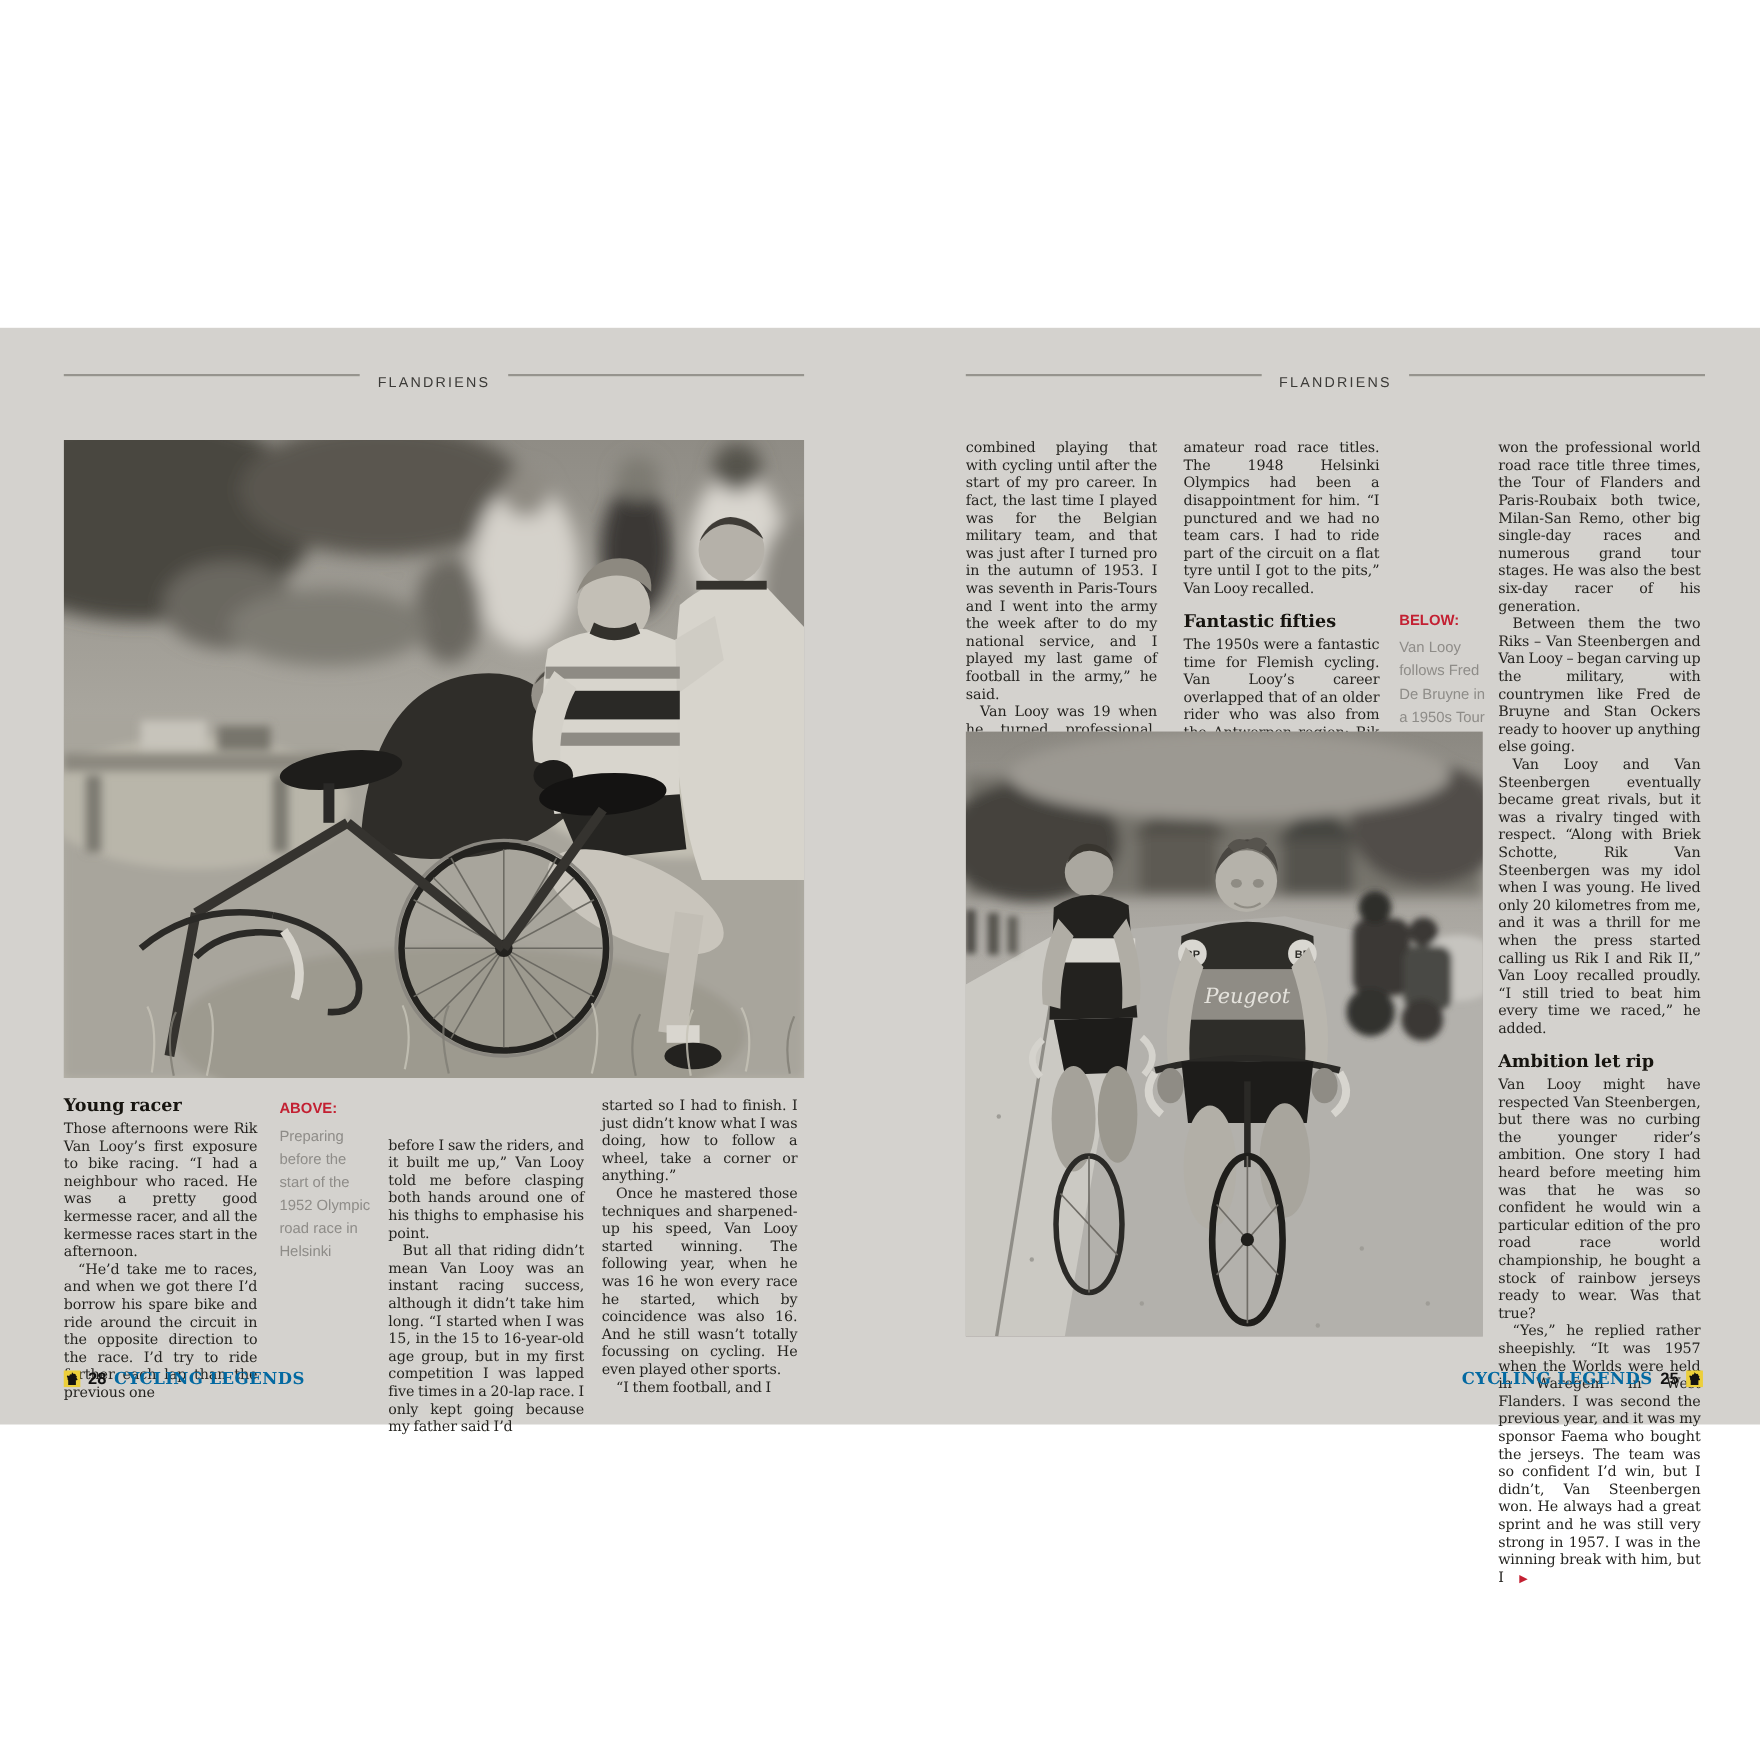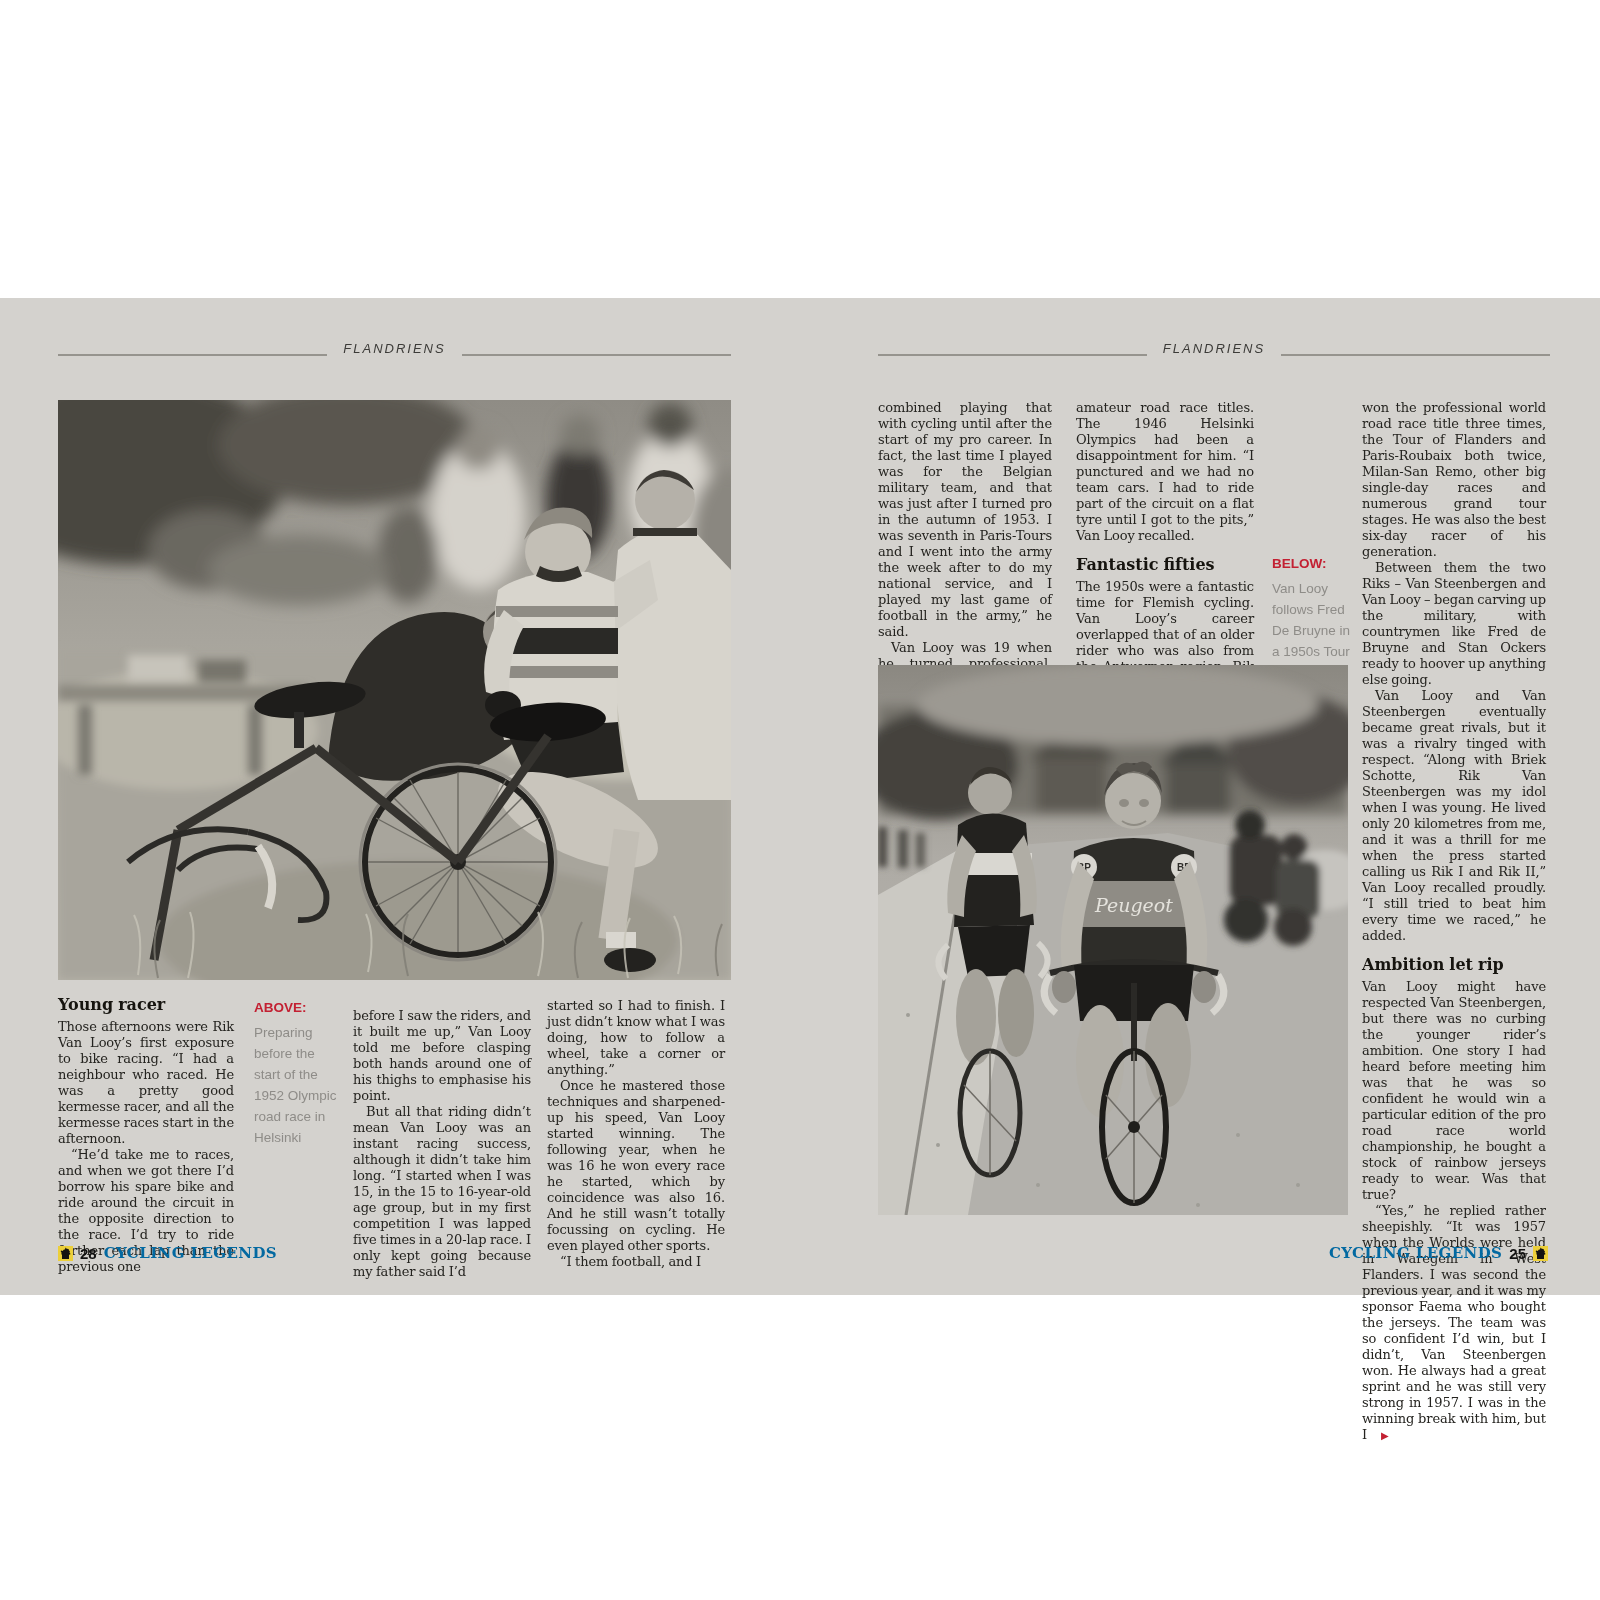--- a/index.html
+++ b/index.html
@@ -1,20 +1,20 @@
 <!DOCTYPE html>
 <html style="--spread_bg: #d4d2ce; --accent_red: #c32032; --lion_yellow: #eccf3a; --body_text: #24231f;"><head>
 <meta charset="utf-8">
 <style>
   html,body{margin:0;padding:0;width:1600px;height:1600px;overflow:hidden;
     background:#ffffff;font-family:"DejaVu Serif",serif;}
   .spread{position:absolute;left:0;top:298px;width:1600px;height:997px;
     background:var(--spread_bg,#d4d2ce);}
   
-  .page-header{position:absolute;top:42px;height:16px;display:flex;align-items:flex-end;gap:16px;font-style:italic;}
+  .page-header{position:absolute;top:42px;height:16px;display:flex;align-items:flex-start;gap:16px;}
   .page-header .rule{flex:1;height:2px;background:#96948e;}
   .page-header .label{font-family:"Liberation Sans",sans-serif;font-size:13px;
     letter-spacing:2px;color:#3c3b38;white-space:nowrap;}
   
   .photo{position:absolute;overflow:hidden;background:#a8a5a0;}
   .photo svg{display:block;width:100%;height:100%;}
   
   .col{position:absolute;text-align:justify;color:#24231f;font-size:13px;
     line-height:16px;letter-spacing:-0.1px;word-spacing:-0.6px;}
   .col p{margin:0;}
@@ -178,38 +178,38 @@
     <h3 class="story-heading">Young racer</h3>
     <p>Those afternoons were Rik Van Looy’s first exposure to bike racing. “I had a neighbour who raced. He was a pretty good kermesse racer, and all the kermesse races start in the afternoon.</p>
     <p class="indent">“He’d take me to races, and when we got there I’d borrow his spare bike and ride around the circuit in the opposite direction to the race. I’d try to ride further each lap than the previous one</p>
   </div>
 
   <div class="caption" style="left:254px;top:699px;width:86px;">
     <div class="cap-label">ABOVE:</div>
     <div>Preparing before the start of the 1952 Olympic road race in Helsinki</div>
   </div>
 
-  <div class="col" style="left:353px;top:710px;width:178px;">
+  <div class="col" style="left:353px;top:736px;width:178px;">
     <p>before I saw the riders, and it built me up,” Van Looy told me before clasping both hands around one of his thighs to emphasise his point.</p>
     <p class="indent">But all that riding didn’t mean Van Looy was an instant racing success, although it didn’t take him long. “I started when I was 15, in the 15 to 16-year-old age group, but in my first competition I was lapped five times in a 20-lap race. I only kept going because my father said I’d</p>
   </div>
 
   <div class="col" style="left:547px;top:700px;width:178px;">
     <p>started so I had to finish. I just didn’t know what I was doing, how to follow a wheel, take a corner or anything.”</p>
     <p class="indent">Once he mastered those techniques and sharpened-up his speed, Van Looy started winning. The following year, when he was 16 he won every race he started, which by coincidence was also 16. And he still wasn’t totally focussing on cycling. He even played other sports.</p>
     <p class="indent">“I them football, and I</p>
   </div>
 
   <div class="col" style="left:878px;top:102px;width:174px;">
     <p>combined playing that with cycling until after the start of my pro career. In fact, the last time I played was for the Belgian military team, and that was just after I turned pro in the autumn of 1953. I was seventh in Paris-Tours and I went into the army the week after to do my national service, and I played my last game of football in the army,” he said.</p>
     <p class="indent">Van Looy was 19 when he turned professional, after an amateur career in which he won 150 races and two Belgian</p>
   </div>
 
   <div class="col" style="left:1076px;top:102px;width:178px;">
-    <p>amateur road race titles. The 1946 Helsinki Olympics had been a disappointment for him. “I punctured and we had no team cars. I had to ride part of the circuit on a flat tyre until I got to the pits,” Van Looy recalled.</p>
+    <p>amateur road race titles. The 1948 Helsinki Olympics had been a disappointment for him. “I punctured and we had no team cars. I had to ride part of the circuit on a flat tyre until I got to the pits,” Van Looy recalled.</p>
     <h3 class="story-heading mid-heading">Fantastic fifties</h3>
     <p>The 1950s were a fantastic time for Flemish cycling. Van Looy’s career overlapped that of an older rider who was also from the Antwerpen region: Rik Van Steenbergen. Van Steenbergen</p>
   </div>
 
   <div class="caption" style="left:1272px;top:255px;width:82px;">
     <div class="cap-label">BELOW:</div>
     <div>Van Looy follows Fred De Bruyne in a 1950s Tour of Flanders</div>
   </div>
 
   <div class="col" style="left:1362px;top:102px;width:184px;">

